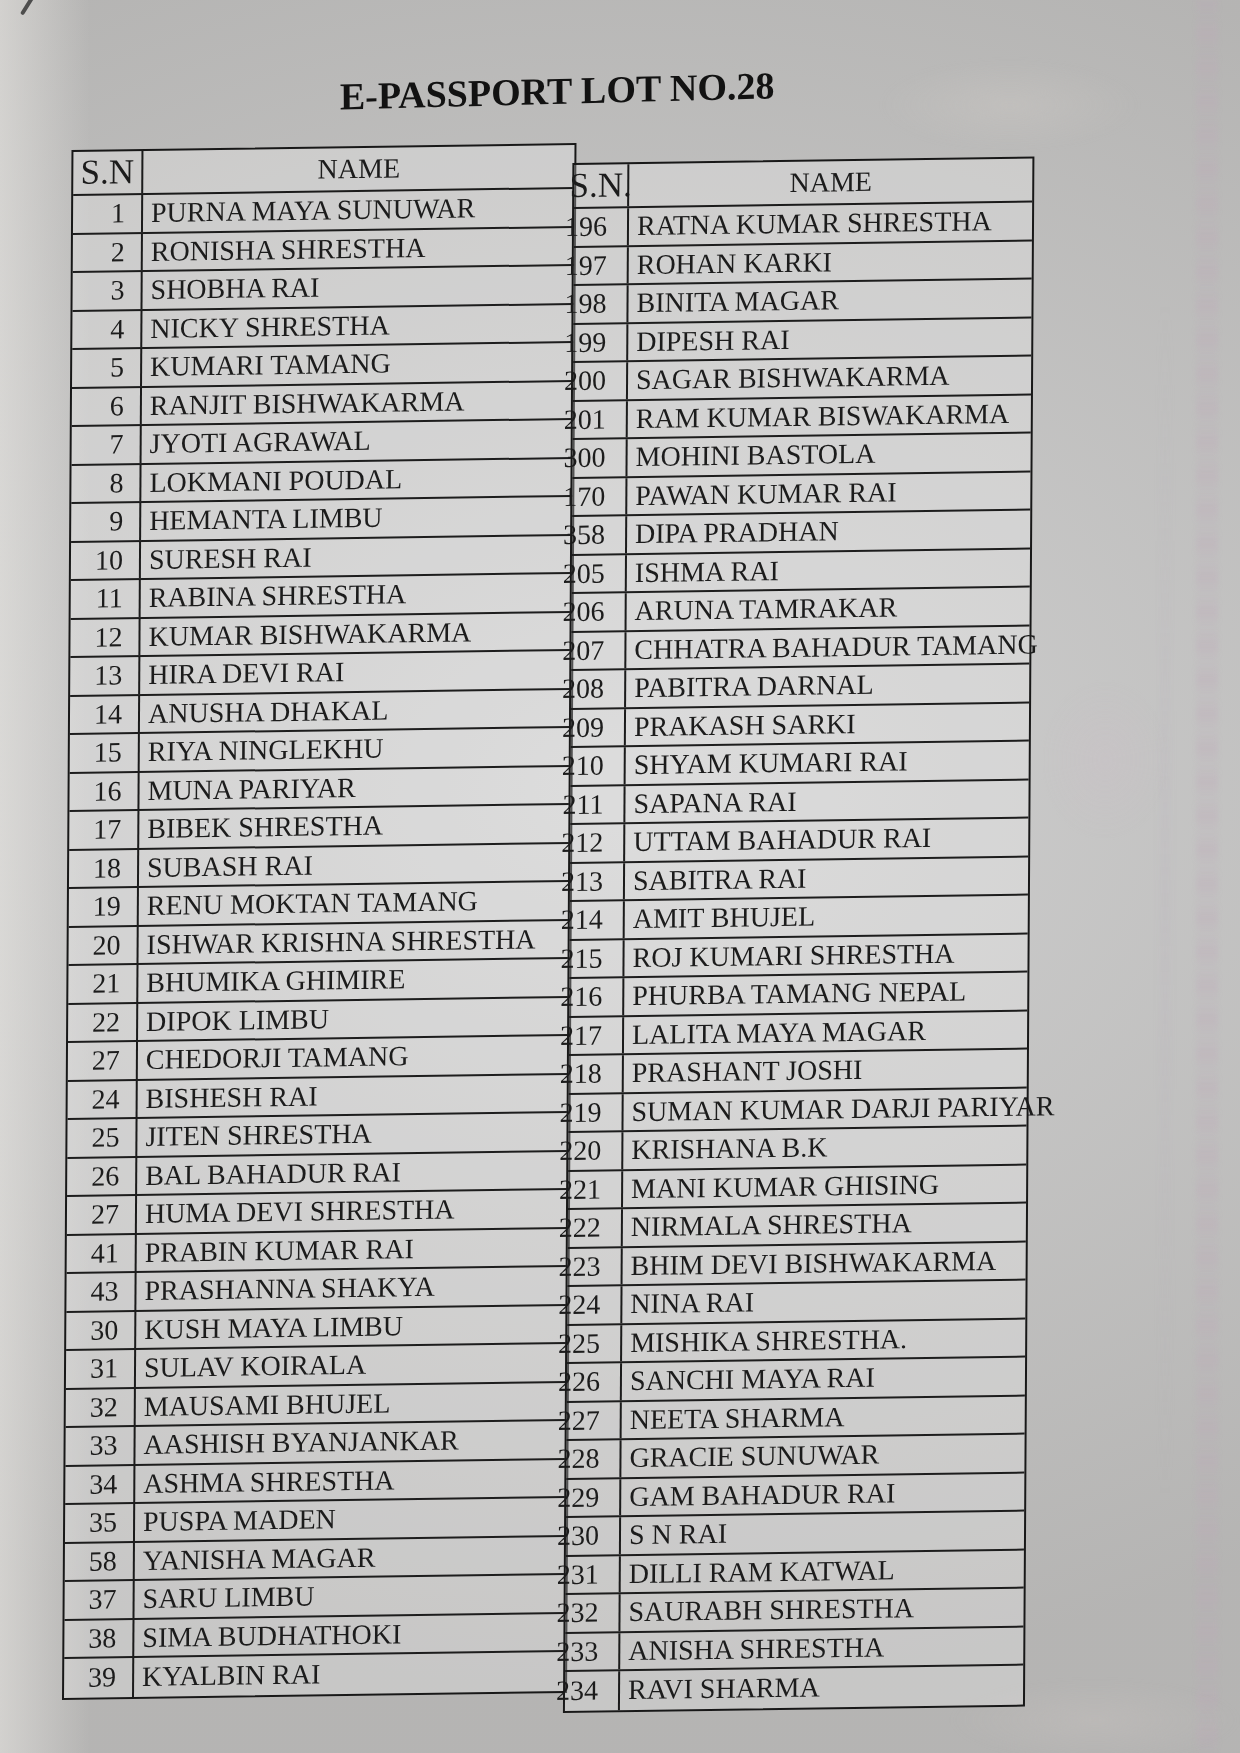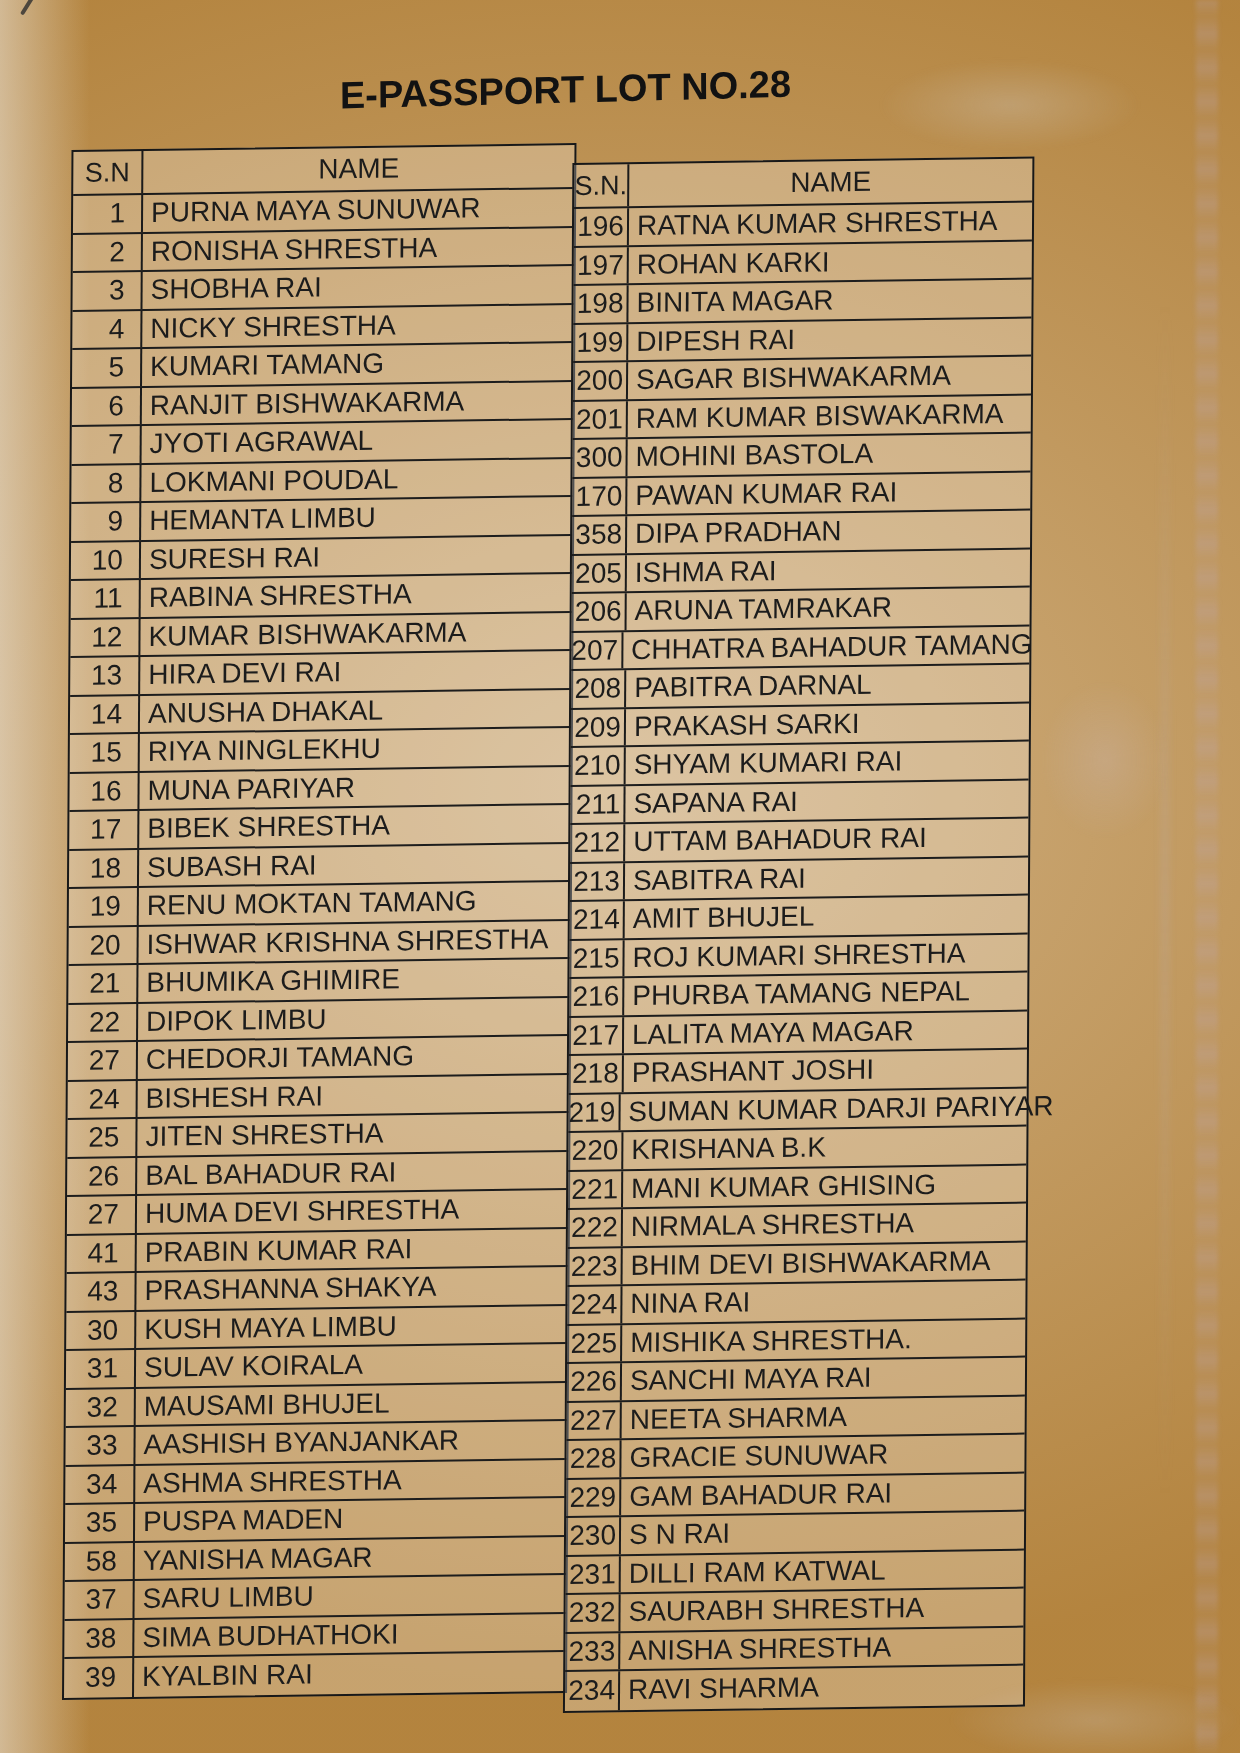--- a/index.html
+++ b/index.html
@@ -1,21 +1,21 @@
 <!DOCTYPE html>
 <html><head>
 <meta charset="utf-8">
 <style>
   html,body{margin:0;padding:0;background:#e8e6e2;}
   .page{
     position:relative;
     width:1240px;height:1753px;
-    background:#a16207;
+    background:#a3a3a3;
     overflow:hidden;
-    font-family:Liberation Sans, sans-serif;
+    font-family:Liberation Serif, serif;
     color:#1c1c1c;
   }
   
   .sheet{
     position:absolute;left:0;top:0;width:1240px;height:1753px;
     transform:skewX(-0.35deg) skewY(-0.8deg);
     transform-origin:62px 1700px;
   }
   .title{
     position:absolute;left:330px;top:76px;width:380px;
@@ -28,32 +28,32 @@
   .tbl{
     position:absolute;
     border:2.5px solid #181818;
     background:rgba(255,255,255,0.25);
   }
   .tbl-left{left:62px;top:150px;width:501px;}
   .tbl-right{left:563px;top:170px;width:458px;}
   .thead{display:flex;height:42px;border-bottom:2.4px solid #1b1b1b;}
   .h-sn{
     display:flex;align-items:center;justify-content:center;
-    font-size:27px;border-right:2.4px solid #1b1b1b;
+    font-size:35px;border-right:2.4px solid #1b1b1b;
     box-sizing:border-box;
   }
   .tbl-left .h-sn{width:70px;}
   .tbl-right .h-sn{width:55px;text-align:right;}
   .h-name{flex:1;display:flex;align-items:center;justify-content:center;font-size:28px;}
   .row{display:flex;height:38.5px;border-bottom:2.3px solid #1d1d1d;box-sizing:border-box;}
   .row:last-child{border-bottom:none;}
   .cell{display:flex;align-items:center;box-sizing:border-box;font-size:28px;white-space:nowrap;}
   .cell.sn{justify-content:flex-end;border-right:2.4px solid #1b1b1b;}
   .tbl-left .cell.sn{width:70px;padding-right:16px;}
-  .tbl-right .cell.sn{width:55px;padding-right:3px;}
+  .tbl-right .cell.sn{width:55px;padding-right:20px;}
   .cell.nm{flex:1;padding-left:8px;overflow:visible;}
   
   .corner-mark{
     position:absolute;left:25px;top:-4px;width:4px;height:20px;
     background:#2e2e2e;transform:rotate(32deg);border-radius:2px;opacity:.8;
   }
   .streak-right{
     position:absolute;left:1196px;top:0;width:22px;height:1753px;
     background:repeating-linear-gradient(180deg,
       rgba(190,168,185,.30) 0px, rgba(190,168,185,.08) 16px,

